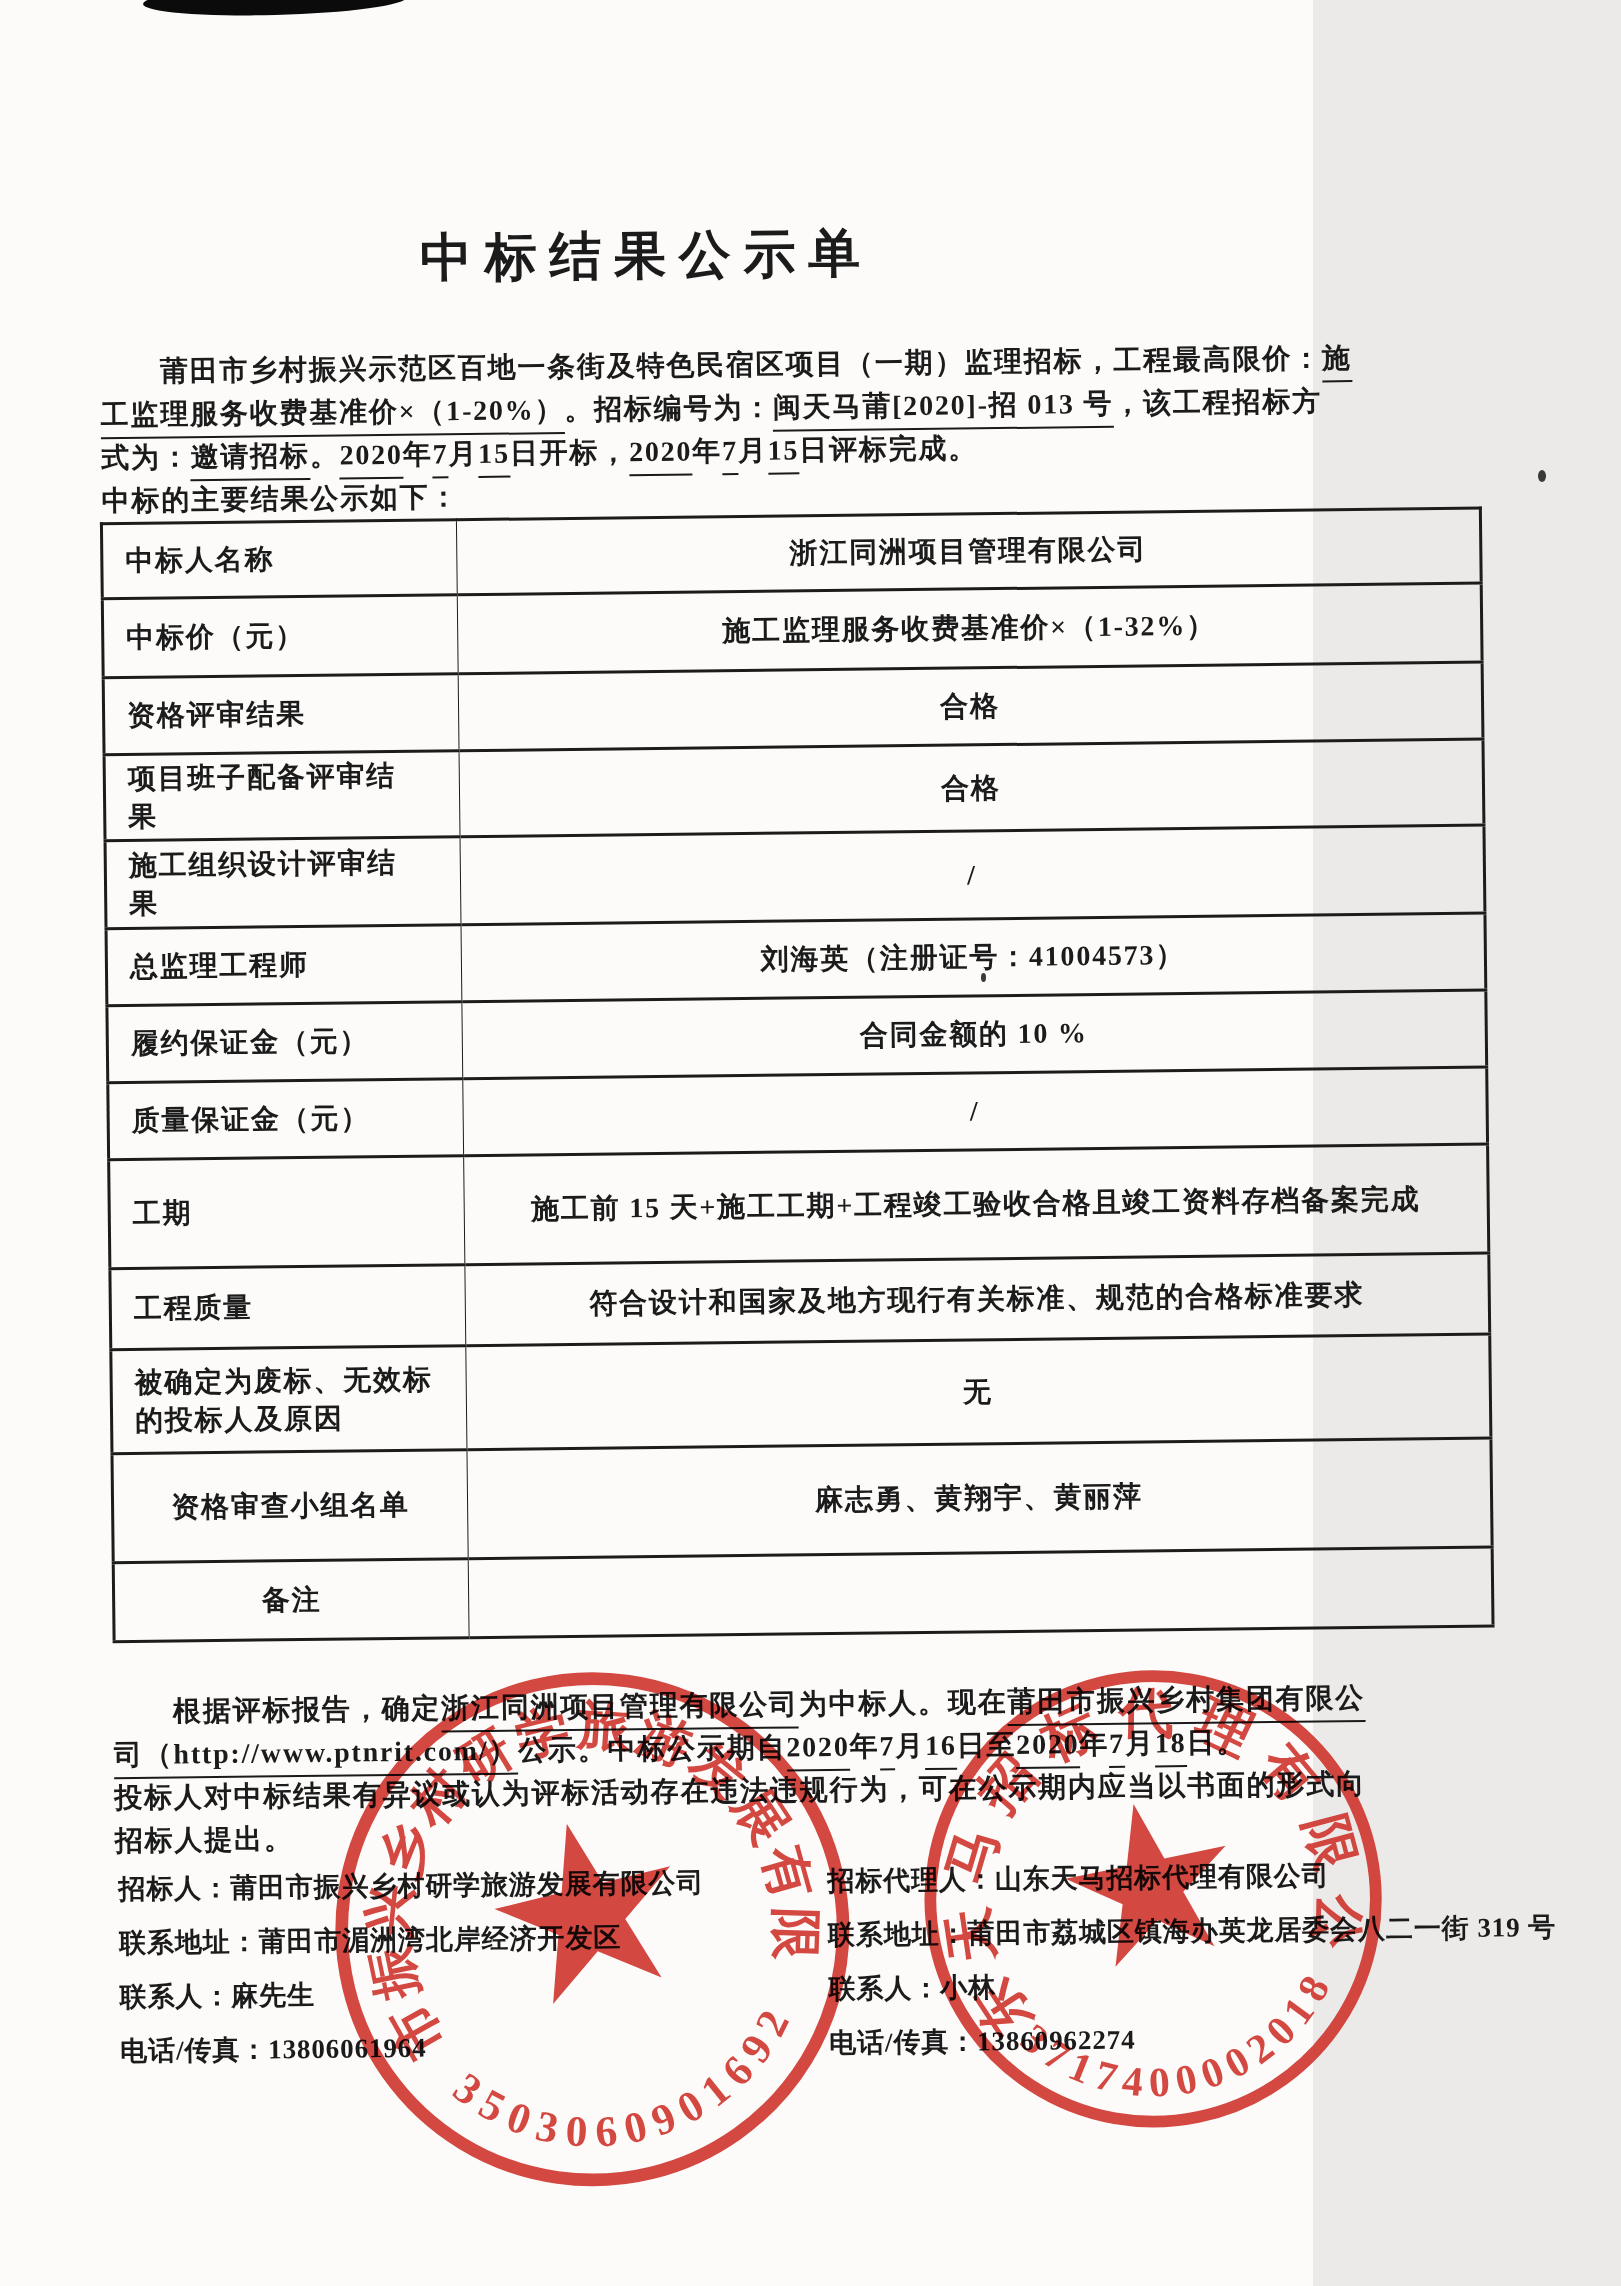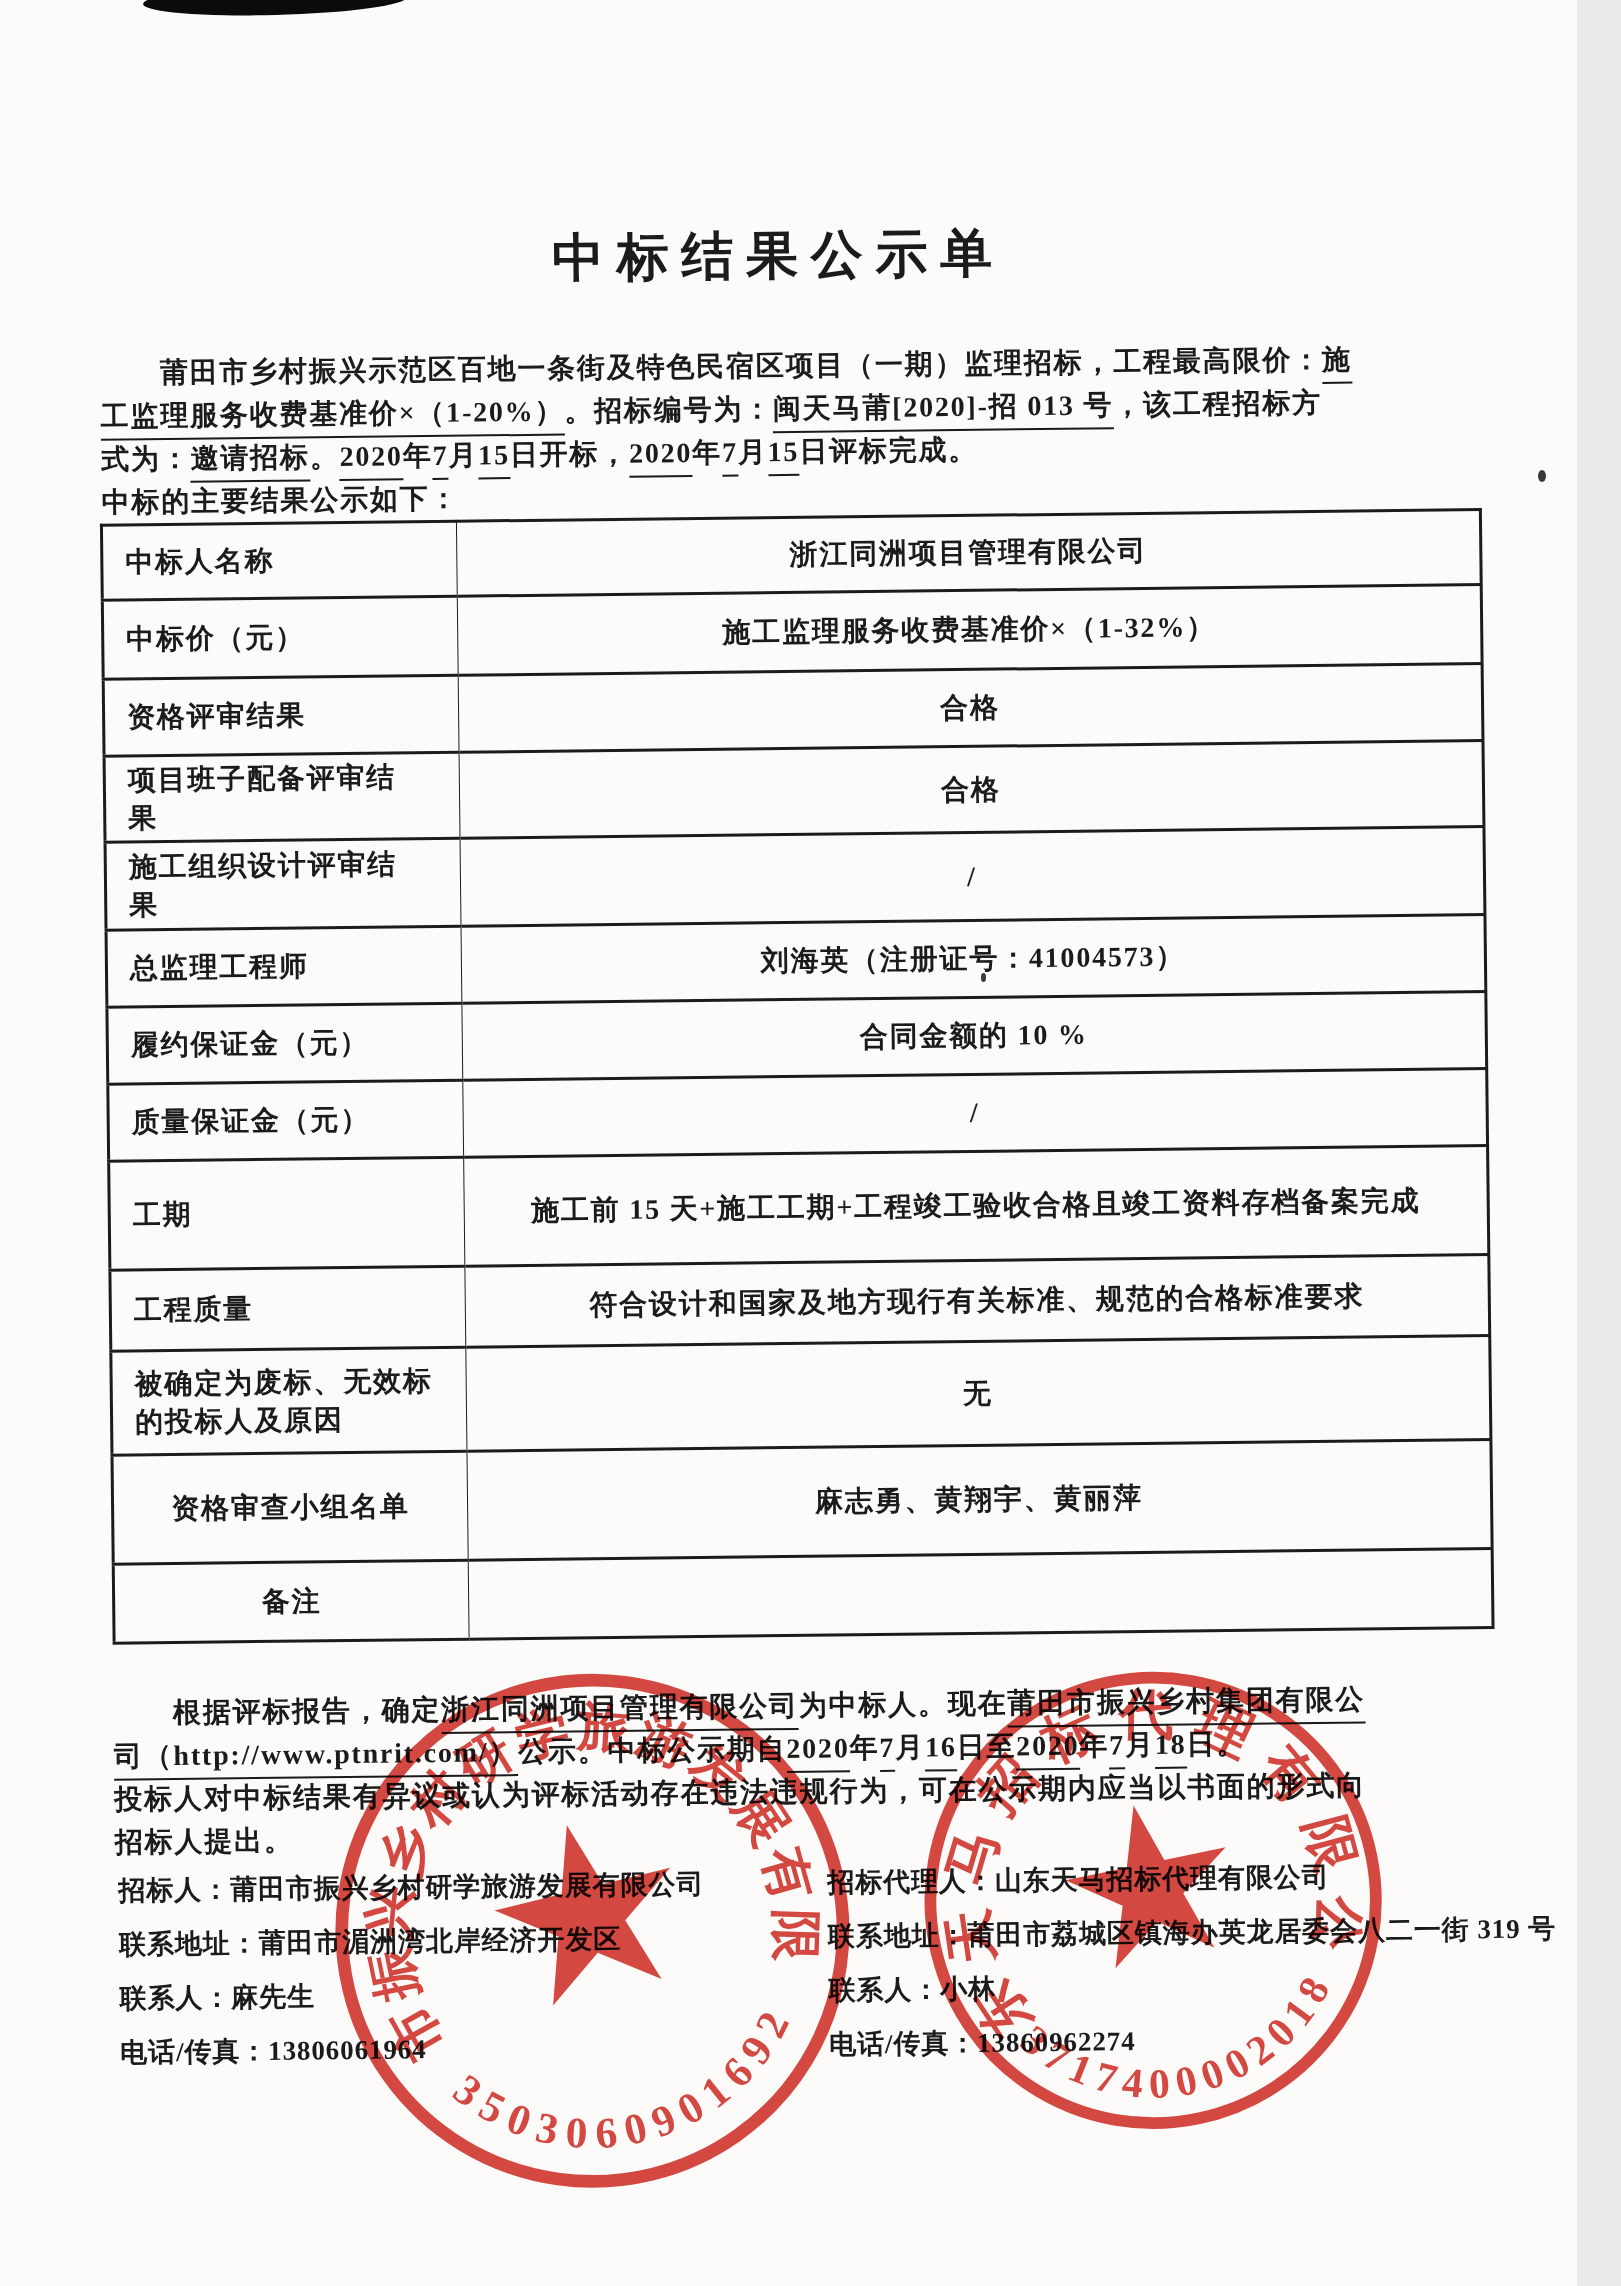--- a/index.html
+++ b/index.html
@@ -1,16 +1,16 @@
 <!DOCTYPE html>
 <html style="font-size:14.5px"><head>
 <meta charset="utf-8">
 <style>
   html,body{margin:0;padding:0;width:1621px;height:2287px;background:#eceae8;overflow:hidden}
-  .page{position:absolute;left:0;top:0;width:1577px;height:2287px;background:#fcfbf9;
+  .page{position:absolute;left:0;top:0;width:1313px;height:2287px;background:#fcfbf9;
         font-family:"Liberation Serif","DejaVu Serif",serif;color:#1b1b1b}
   .content{position:absolute;left:0;top:0;width:100%;height:100%;transform:rotate(-0.65deg)}
   .title{position:absolute;top:221px;left:0;width:100%;margin:0;text-align:center;
          font-size:52px;font-weight:700;letter-spacing:12.7px}
   .para{position:absolute;font-size:28px;font-weight:700;white-space:nowrap;letter-spacing:1.8px}
   .para .line{height:43px;line-height:43px}
   #intro{left:109px;top:344px}
   #closing{left:107px;top:1684px}
   .seg{display:inline-block}
   .seg.u{border-bottom:2.7px solid #1a1a1a;padding-bottom:0.9px}

